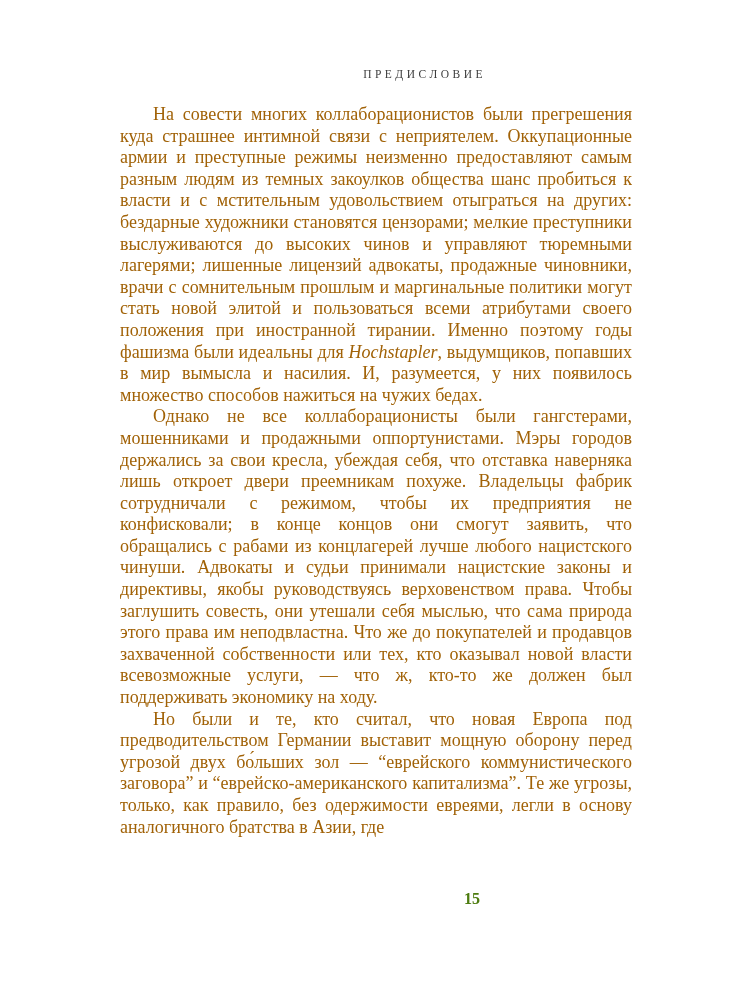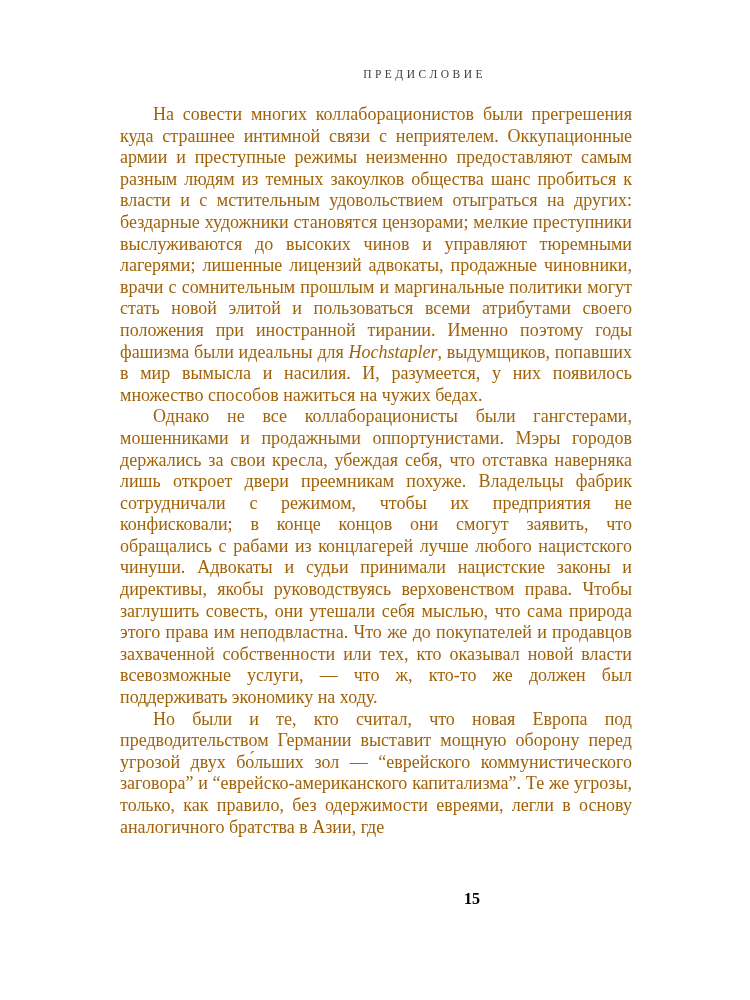--- a/index.html
+++ b/index.html
@@ -44,21 +44,21 @@
   }
   .body-text .italic {
     font-style: italic;
   }
   .page-number {
     position: absolute;
     bottom: 92px;
     right: 164px;
     font-size: 16px;
     font-weight: bold;
-    color: #000000;
+    color: #4d7c0f;
     text-align: right;
   }
 </style>
 </head>
 <body>
 
 <div class="page">
   <div class="running-head">ПРЕДИСЛОВИЕ</div>
 
   <div class="body-text" id="paragraphs">

